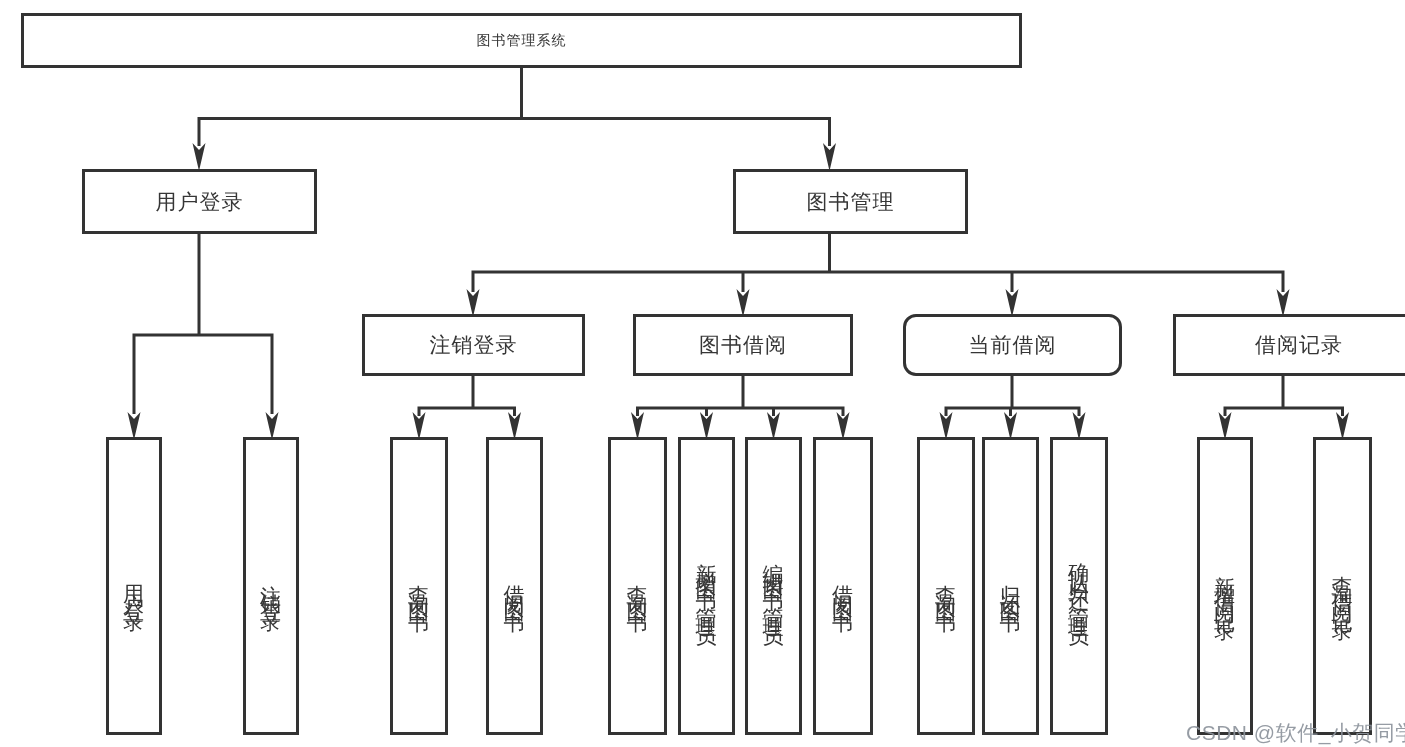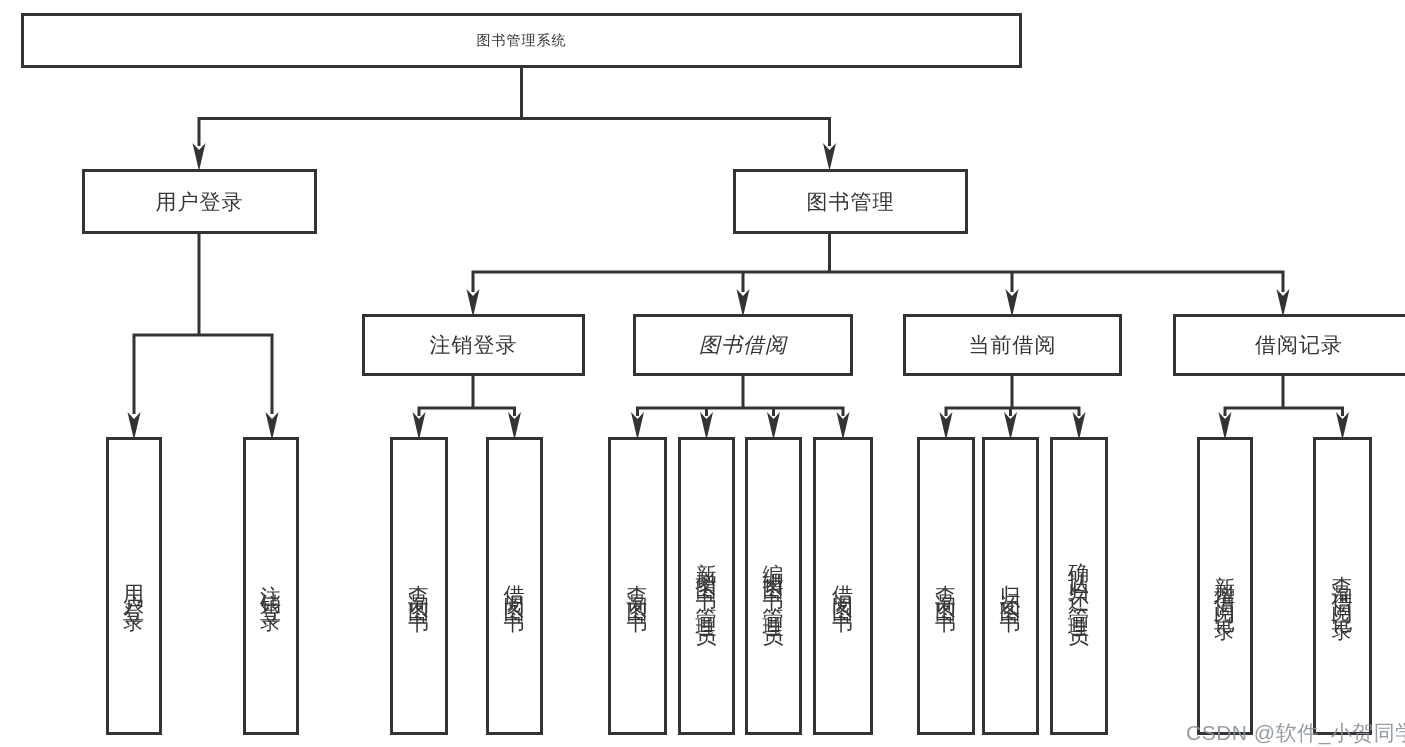--- a/index.html
+++ b/index.html
@@ -124,24 +124,24 @@
   <div class="box hbox" style="left:82px; top:169px; width:235px; height:65px;">
     <span>用户登录</span>
   </div>
   <div class="box hbox" style="left:712px; top:169px; width:235px; height:65px;margin-left:21px;">
     <span>图书管理</span>
   </div>
 
   <div class="box hbox" style="left:362px; top:314px; width:223px; height:62px;">
     <span>注销登录</span>
   </div>
-  <div class="box hbox" style="left:633px; top:314px; width:220px; height:62px;font-style:italic;">
+  <div class="box hbox" style="left:633px; top:314px; width:220px; height:62px;">
     <span>图书借阅</span>
   </div>
-  <div class="box hbox" style="left:903px; top:314px; width:219px; height:62px;">
+  <div class="box hbox" style="left:903px; top:314px; width:219px; height:62px;border-radius:13px;">
     <span>当前借阅</span>
   </div>
   <div class="box hbox" style="left:1173px; top:314px; width:252px; height:62px;">
     <span>借阅记录</span>
   </div>
 
   <div class="box vbox" style="left:106px; top:437px; width:56px; height:298px;">
     <span>用户登录</span>
   </div>
   <div class="box vbox" style="left:243px; top:437px; width:56px; height:298px;">

